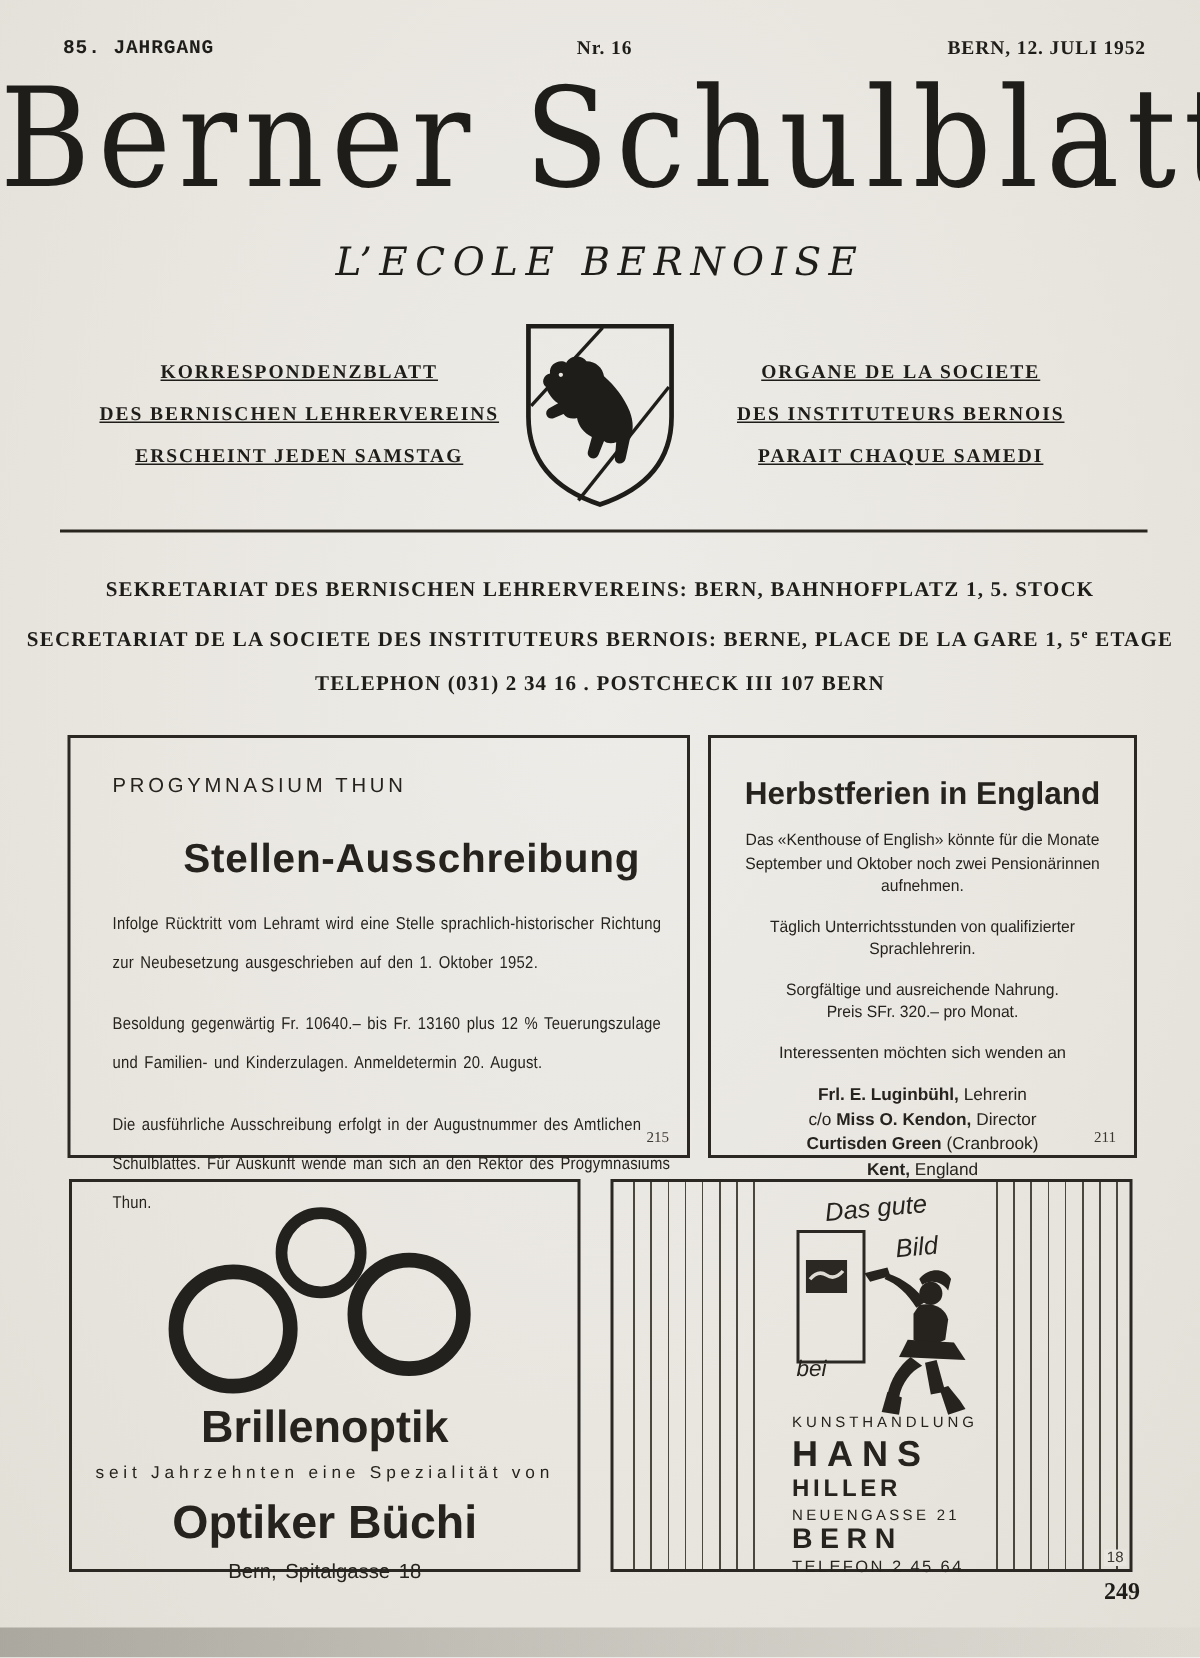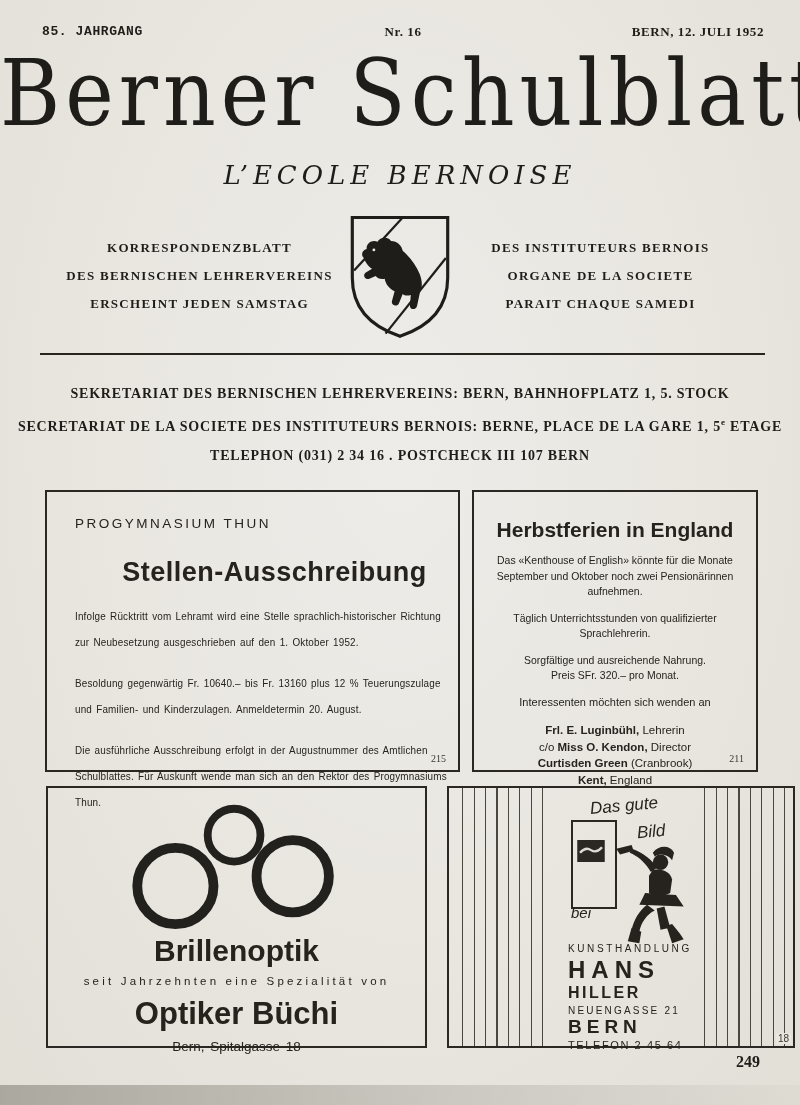--- a/index.html
+++ b/index.html
@@ -15,35 +15,35 @@
   
   .masthead{position:absolute;top:40px;left:0;width:100%;margin:0;text-align:center;
             font-family:"DejaVu Serif",serif;font-weight:normal;font-size:82px;
             letter-spacing:5px;transform:scaleY(1.12);transform-origin:50% 0;white-space:nowrap;}
   .subtitle{position:absolute;top:160px;left:0;width:100%;text-align:center;
             font-family:"DejaVu Serif",serif;font-style:italic;font-size:26px;letter-spacing:5px;}
   
   .org-row{position:absolute;top:213px;left:55px;right:55px;display:flex;
            justify-content:space-between;align-items:center;}
   .org-col{width:300px;text-align:center;font-weight:bold;font-size:13px;
-           line-height:28px;letter-spacing:1.3px;}
+           line-height:28px;letter-spacing:1.3px;text-decoration:underline;}
   .crest{width:112px;height:126px;flex:0 0 auto;}
   
   .rule{position:absolute;top:353px;left:40px;right:35px;height:2px;background:#28251f;border:0;margin:0;}
   .secretariat{position:absolute;top:379px;left:0;width:100%;text-align:center;
                font-weight:bold;font-size:14px;line-height:29px;letter-spacing:.8px;}
   .secretariat sup{font-size:9px;}
   
   .ads-row{position:absolute;display:flex;}
   .row1{top:490px;left:45px;}
   .row2{top:786px;left:46px;}
   .ad-box{border:2px solid #2b2824;background:transparent;position:relative;box-sizing:border-box;}
   .ad-progym{width:415px;height:282px;padding:24px 24px 0 28px;}
   .ad-england{width:286px;height:282px;margin-left:12px;padding:20px 14px 0;text-align:center;}
-  .ad-optician{width:381px;height:262px;text-align:center;padding-top:4px;}
+  .ad-optician{width:341px;height:262px;text-align:center;padding-top:4px;}
   .ad-hiller{width:348px;height:262px;margin-left:20px;}
   .sans{font-family:"Liberation Sans",sans-serif;color:#26231e;}
   .fit{white-space:nowrap;transform:scaleX(.86);transform-origin:0 50%;}
   .fitc{white-space:nowrap;transform:scaleX(.95);transform-origin:50% 50%;}
   
   .pg-kicker{font-size:13.5px;letter-spacing:2.5px;}
   .pg-title{margin-top:26px;text-align:center;font-weight:bold;font-size:27px;letter-spacing:.5px;
             padding-left:40px;}
   .pg-par{margin-top:15px;font-size:11.5px;line-height:26px;letter-spacing:.2px;word-spacing:1.5px;}
   .ref{position:absolute;right:12px;bottom:6px;font-family:"Liberation Serif",serif;font-size:10px;color:#3a372f;}
@@ -107,22 +107,22 @@
         <path d="M62,6 L9,64" stroke="#1f1d19" stroke-width="2.5" fill="none"></path>
         <path d="M111,50 L44,134" stroke="#1f1d19" stroke-width="2.5" fill="none"></path>
         <path d="M20,50 c-4,-3 -2,-9 3,-10 c-1,-7 7,-11 12,-8 c3,-6 12,-6 15,-1
                  c7,0 12,5 13,11 c8,7 15,16 19,26 c3,8 3,15 0,21 l-3,14 c-1,5 -8,5 -8,0
                  l1,-12 c-3,1 -7,1 -9,-1 l-4,10 c-2,5 -9,3 -8,-2 l3,-11 c-6,-3 -10,-8 -11,-14
                  c-4,1 -8,0 -10,-3 l-7,3 c-5,2 -8,-4 -4,-7 l7,-4 c-4,-2 -8,-8 -9,-12 z" fill="#1f1d19"></path>
         <circle cx="31" cy="41" r="1.6" fill="#e9e6e0"></circle>
       </svg>
     </div>
     <div class="org-col">
+      <div>ORGANE DE LA SOCIETE</div>
       <div>DES INSTITUTEURS BERNOIS</div>
-      <div>ORGANE DE LA SOCIETE</div>
       <div>PARAIT CHAQUE SAMEDI</div>
     </div>
   </div>
 
   <hr class="rule">
 
   <div class="secretariat">
     <div>SEKRETARIAT DES BERNISCHEN LEHRERVEREINS: BERN, BAHNHOFPLATZ 1, 5. STOCK</div>
     <div><span>SECRETARIAT DE LA SOCIETE DES INSTITUTEURS BERNOIS: BERNE, PLACE DE LA GARE 1, 5</span><sup>e</sup><span> ETAGE</span></div>
     <div>TELEPHON (031) 2 34 16 . POSTCHECK III 107 BERN</div>

